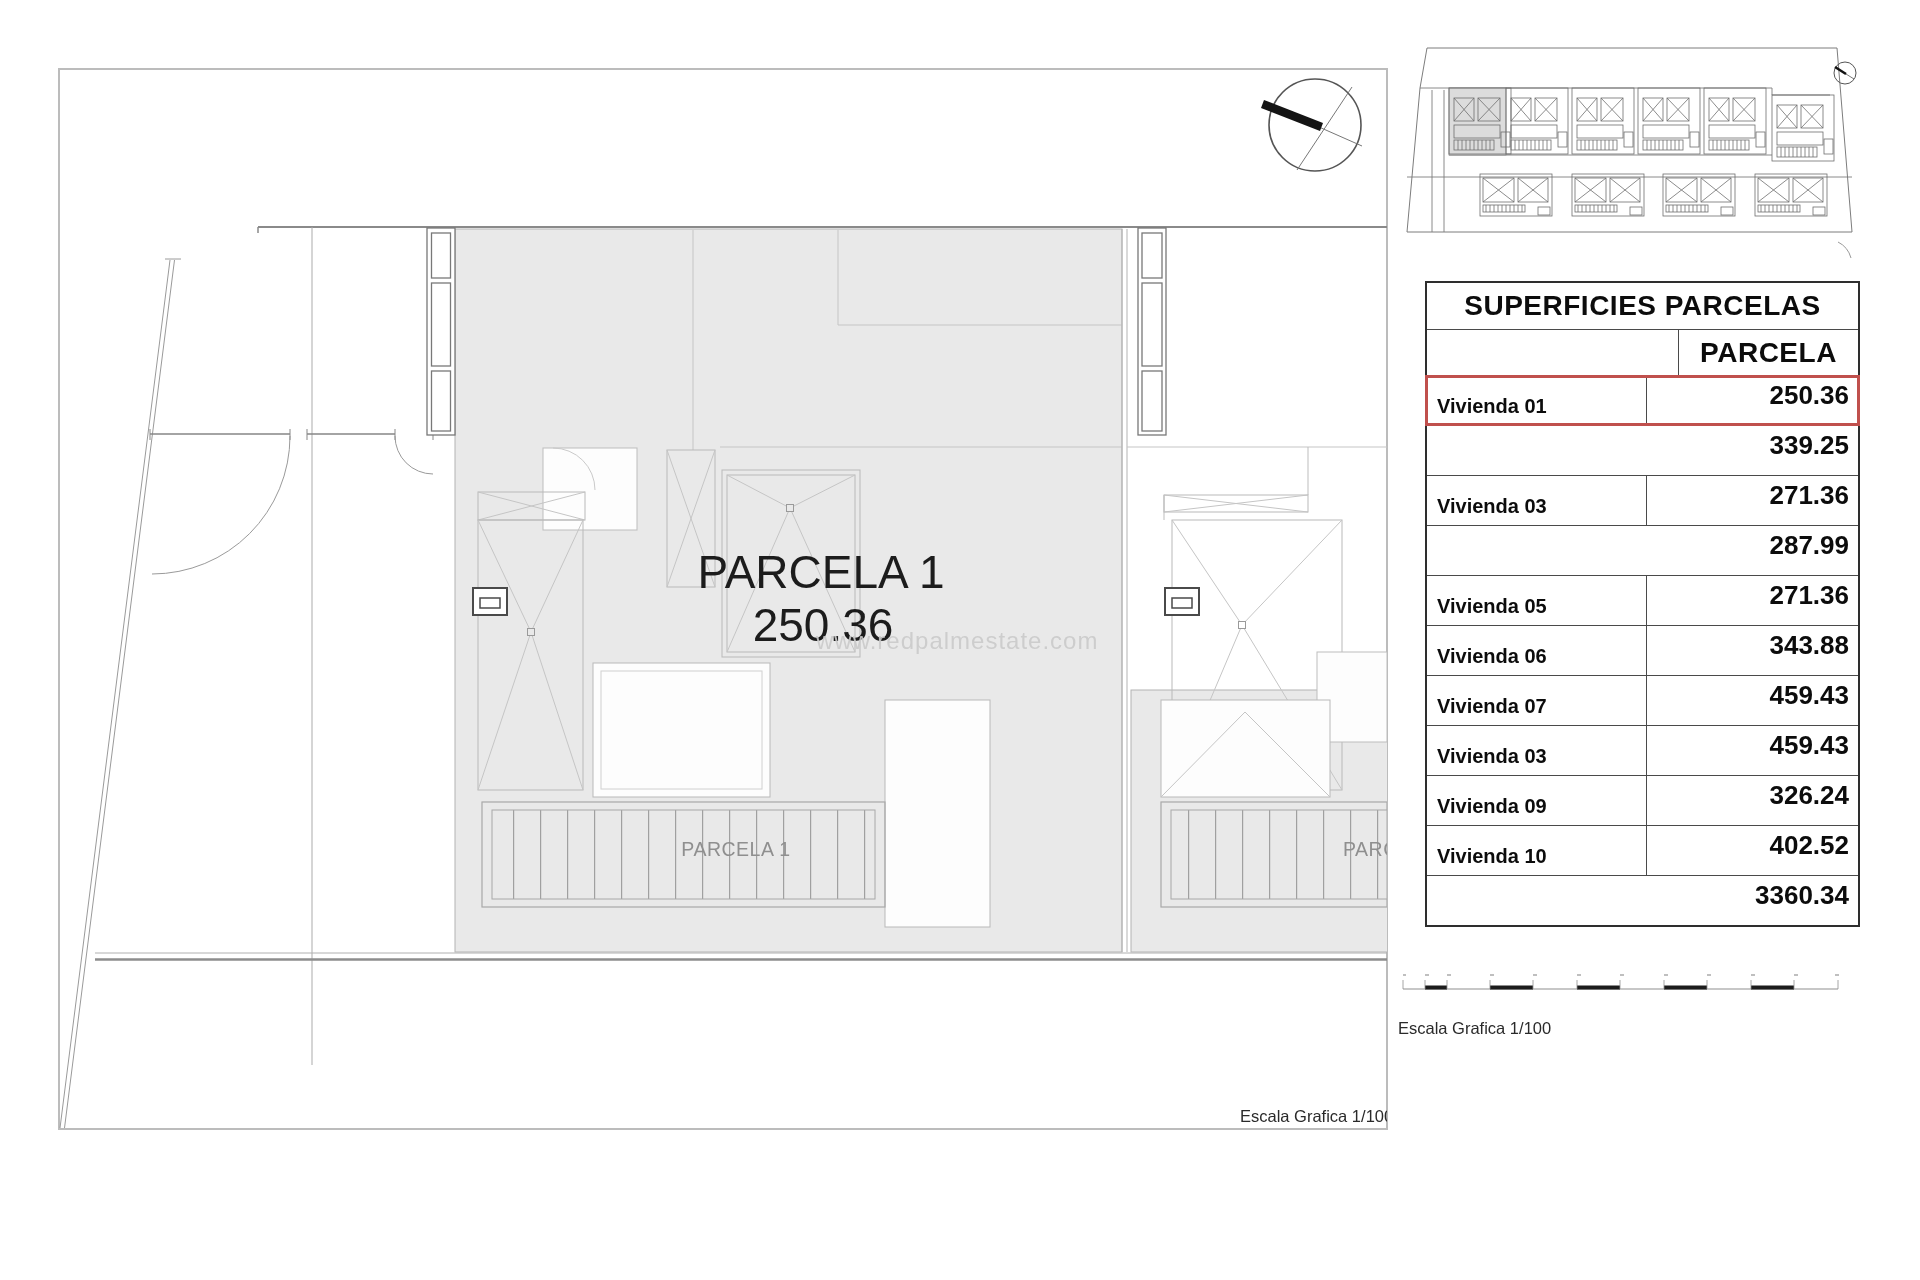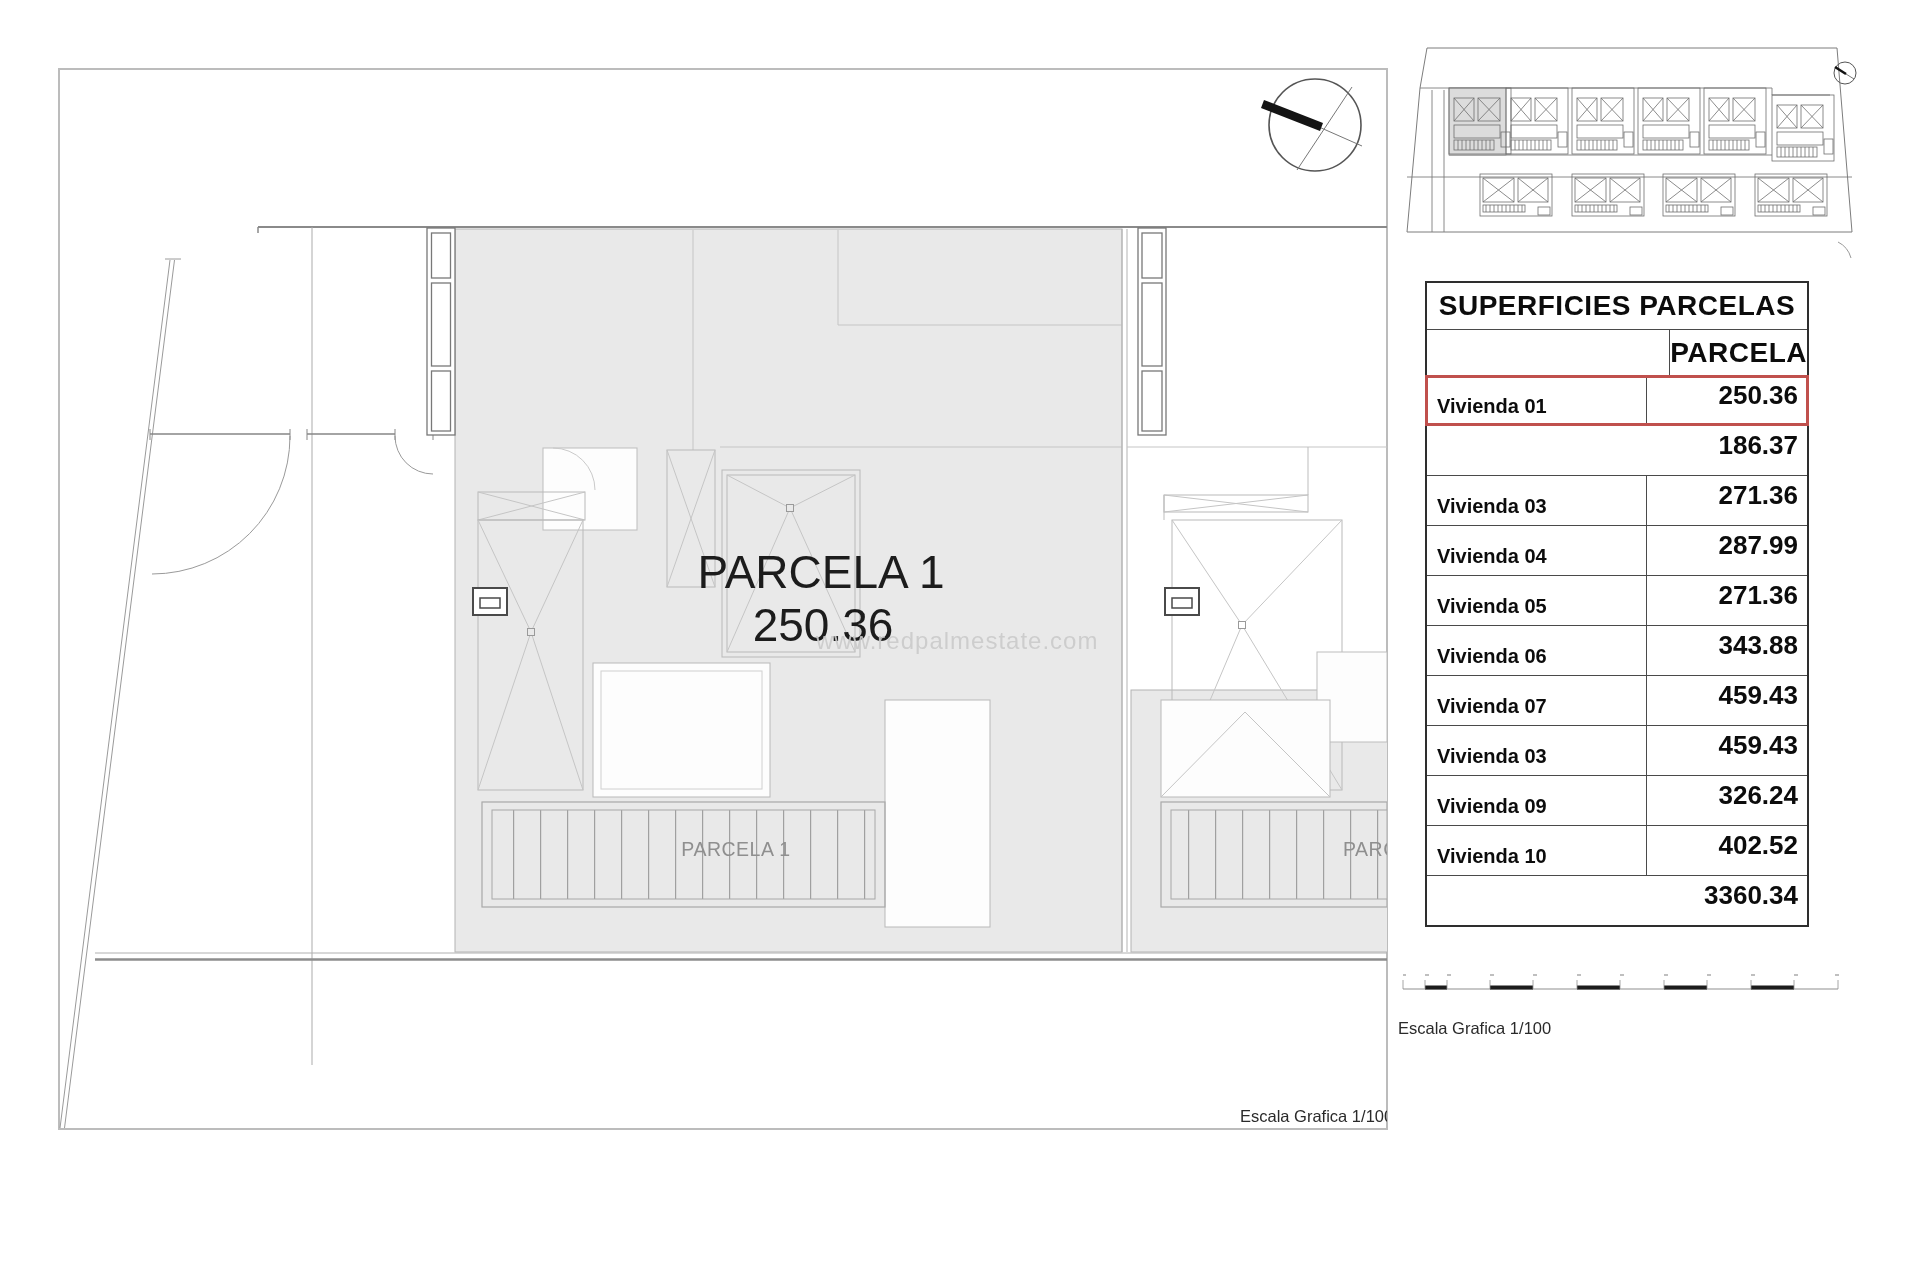--- a/index.html
+++ b/index.html
@@ -5,21 +5,21 @@
   html,body{margin:0;padding:0;background:#ffffff;}
   .canvas{
     position:relative;width:1920px;height:1280px;background:#ffffff;
     overflow:hidden;font-family:"Liberation Sans",sans-serif;
   }
   .plan-svg{position:absolute;left:0;top:0;}
   svg text{font-family:"Liberation Sans",sans-serif;}
 
   
   .surf-table{
-    position:absolute;left:1425px;top:281px;width:384px;
+    position:absolute;left:1425px;top:281px;width:435px;
     background:#ffffff;border:2px solid #2e2e2e;box-sizing:border-box;
     color:#0c0c0c;
   }
   .t-title{
     height:47px;display:flex;align-items:center;justify-content:center;
     font-size:28px;font-weight:bold;letter-spacing:.5px;
     border-bottom:1px solid #4a4a4a;box-sizing:border-box;
   }
   .t-sub{height:45px;display:flex;box-sizing:border-box;padding-left:32px;}
   .t-sub .cell-label{width:220px;box-sizing:border-box;border-right:1px solid #4a4a4a;}
@@ -212,28 +212,27 @@
     <div class="t-sub">
       <div class="cell-label"></div>
       <div class="cell-value">PARCELA</div>
     </div>
 
     <div class="t-row">
       <div class="cell-label">Vivienda 01</div>
       <div class="cell-value">250.36</div>
     </div>
     <div class="t-row">
-      <div class="cell-value">186.37</div>
+      <div class="cell-value">339.25</div>
     </div>
     <div class="t-row">
       <div class="cell-label">Vivienda 03</div>
       <div class="cell-value">271.36</div>
     </div>
     <div class="t-row">
-      <div class="cell-label">Vivienda 04</div>
       <div class="cell-value">287.99</div>
     </div>
     <div class="t-row">
       <div class="cell-label">Vivienda 05</div>
       <div class="cell-value">271.36</div>
     </div>
     <div class="t-row">
       <div class="cell-label">Vivienda 06</div>
       <div class="cell-value">343.88</div>
     </div>

